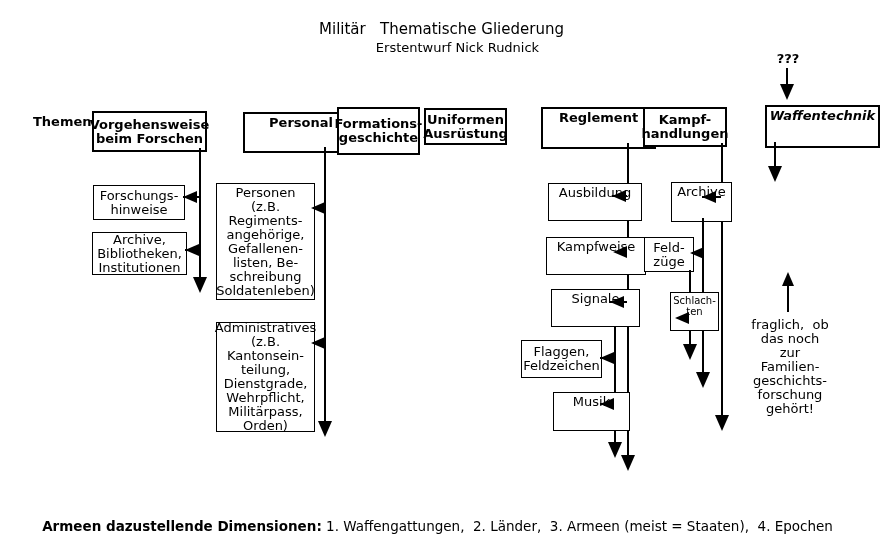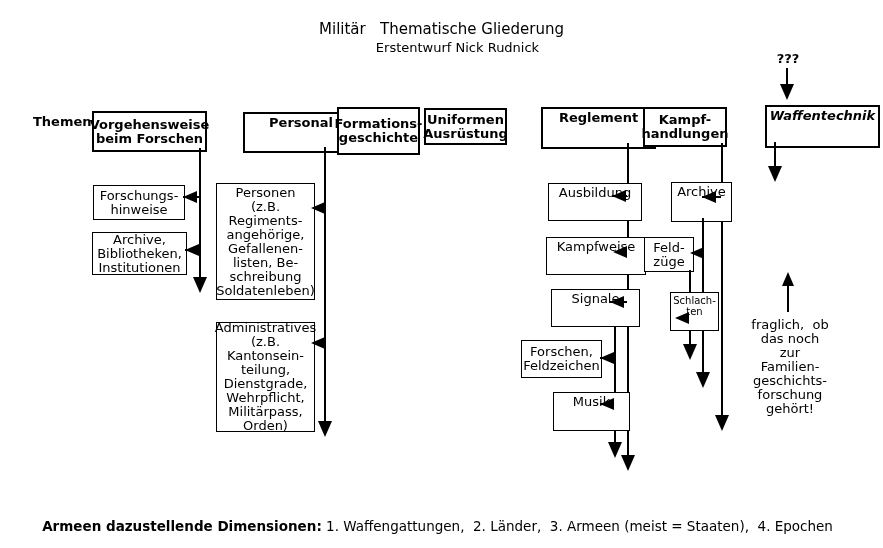--- a/index.html
+++ b/index.html
@@ -107,21 +107,21 @@
   <div class="arrL" style="left:612px;top:190px;"></div>
 
   <div class="box top" style="left:518px;top:237px;width:98px;height:34px;">Kampfweise</div>
   <div class="hline" style="left:616px;top:251px;width:11px;"></div>
   <div class="arrL" style="left:613px;top:246px;"></div>
 
   <div class="box top" style="left:523px;top:289px;width:87px;height:34px;">Signale</div>
   <div class="hline" style="left:610px;top:301px;width:17px;"></div>
   <div class="arrL" style="left:610px;top:296px;"></div>
 
-  <div class="box" style="left:521px;top:340px;width:79px;height:36px;">Forschen,
+  <div class="box" style="left:521px;top:340px;width:79px;height:36px;">Flaggen,
 Feldzeichen</div>
   <div class="hline" style="left:600px;top:357px;width:14px;"></div>
   <div class="arrL" style="left:600px;top:352px;"></div>
 
   <div class="box top" style="left:525px;top:392px;width:75px;height:35px;">Musik</div>
   <div class="hline" style="left:600px;top:403px;width:14px;"></div>
   <div class="arrL" style="left:600px;top:398px;"></div>
 
   <div class="vline" style="left:721px;top:143px;height:274px;"></div>
   <div class="arrD" style="left:715px;top:415px;"></div>

